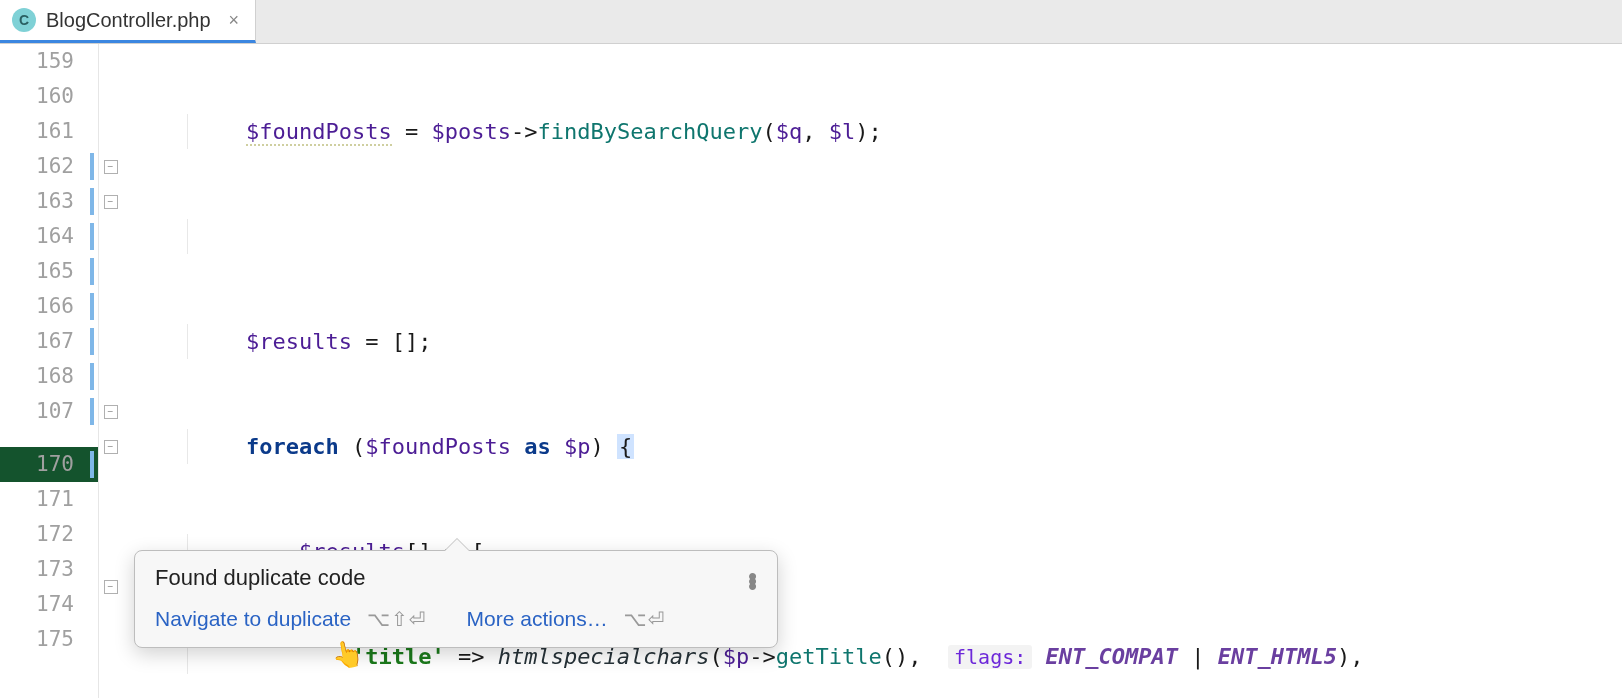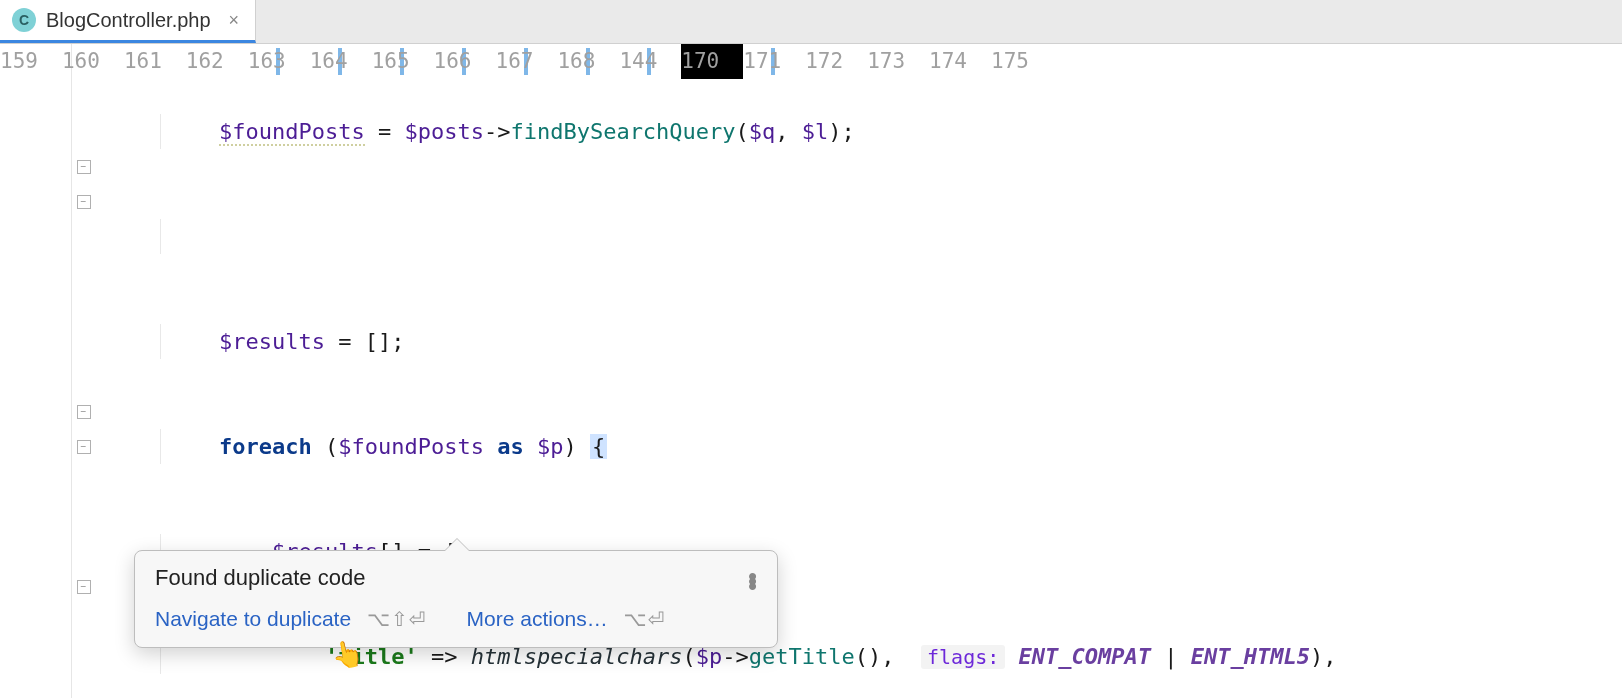--- a/index.html
+++ b/index.html
@@ -43,37 +43,37 @@
   }
 
   
   .editor {
     display: flex;
     height: calc(698px - 44px);
     background: #ffffff;
     position: relative;
   }
   .gutter {
-    width: 72px;
+    width: 99px;
     border-right: 1px solid #e6e6e6;
     display: flex;
-    flex-direction: row;
+    flex-direction: column;
     font-family: Menlo, Consolas, monospace;
     font-size: 21px;
     color: #a0a0a0;
     text-align: right;
     padding-top: 0;
   }
   .gutter .ln {
     height: 35px;
     line-height: 35px;
     padding-right: 24px;
     position: relative;
   }
-  .gutter .ln.hl { background: #000000; }
+  .gutter .ln.hl { background: #14532d; margin-top: 18px; }
   .gutter .chg::before {
     content: "";
     position: absolute;
     left: 90px; top: 4px; bottom: 4px;
     width: 4px; background: #7fb7e8;
   }
 
   .fold-col {
     width: 24px;
     border-right: 1px solid transparent;
@@ -185,21 +185,21 @@
     <div class="ln">159</div>
     <div class="ln">160</div>
     <div class="ln">161</div>
     <div class="ln chg">162</div>
     <div class="ln chg">163</div>
     <div class="ln chg">164</div>
     <div class="ln chg">165</div>
     <div class="ln chg">166</div>
     <div class="ln chg">167</div>
     <div class="ln chg">168</div>
-    <div class="ln chg">144</div>
+    <div class="ln chg">107</div>
     <div class="ln hl chg">170</div>
     <div class="ln">171</div>
     <div class="ln">172</div>
     <div class="ln">173</div>
     <div class="ln">174</div>
     <div class="ln">175</div>
   </div>
 
   <div class="fold-col">
     <div class="cell"></div>

